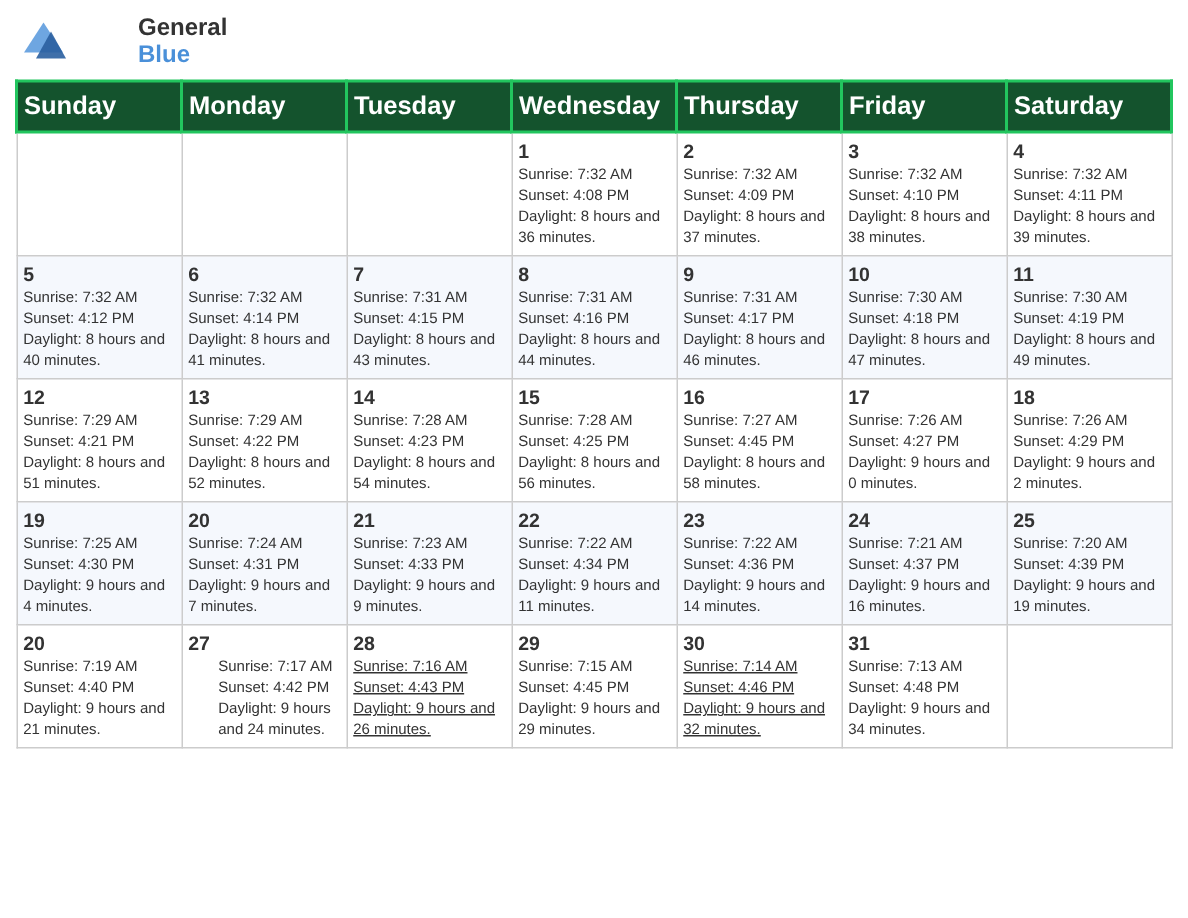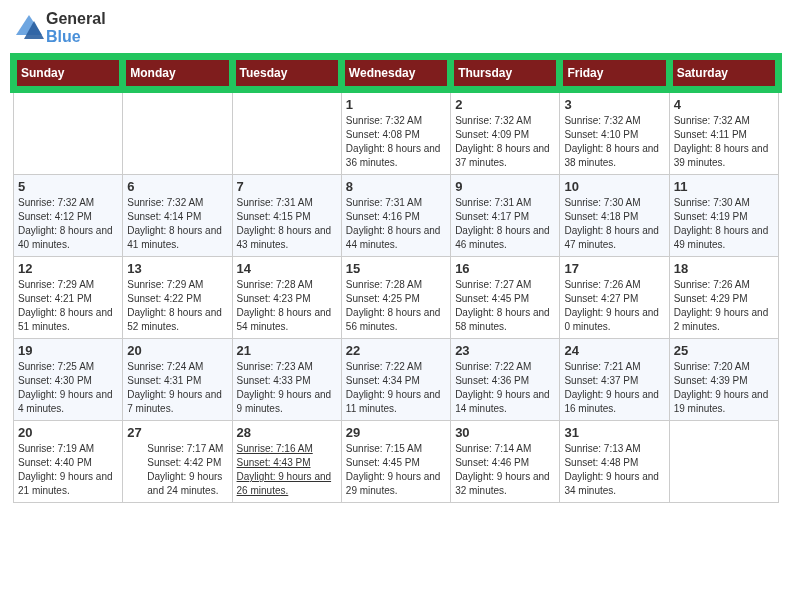--- a/index.html
+++ b/index.html
@@ -13,20 +13,21 @@
     .header {
       display: flex;
       justify-content: space-between;
       align-items: flex-start;
       margin-bottom: 8px;
       padding: 0 4px;
     }
     .logo {
       display: flex;
       align-items: center;
+      gap: 46px;
     }
     .logo-icon {
       width: 30px;
       height: 30px;
       margin-right: 2px;
     }
     .title-block {
       text-align: right;
     }
     .main-title {
@@ -37,26 +38,26 @@
     .subtitle {
       font-size: 14px;
       color: #555;
     }
     .calendar {
       width: 100%;
       border-collapse: collapse;
       font-size: 11px;
     }
     .calendar th {
-      background-color: #7f1d1d;
+      background-color: #14532d;
       color: #fff;
       padding: 6px 4px;
       text-align: left;
-      font-size: 12px;
-      border: 7px solid #22c55e;
+      font-size: 17px;
+      border: 2px solid #22c55e;
     }
     .calendar td {
       border: 1px solid #ccc;
       padding: 4px;
       vertical-align: top;
       width: calc(100% / 7);
       min-height: 80px;
       background: #fff;
     }
     .calendar tr:nth-child(even) td {
@@ -290,21 +291,21 @@
 Daylight: 9 hours and 26 minutes.</div>
         </td>
         <td>
           <span class="day-num">29</span>
           <div class="day-info" style="white-space: pre-line;">Sunrise: 7:15 AM
 Sunset: 4:45 PM
 Daylight: 9 hours and 29 minutes.</div>
         </td>
         <td>
           <span class="day-num">30</span>
-          <div class="day-info" style="white-space: pre-line;">Sunrise: 7:14 AM
+          <div class="day-info" style="white-space: pre-line; text-decoration: underline;">Sunrise: 7:14 AM
 Sunset: 4:46 PM
 Daylight: 9 hours and 32 minutes.</div>
         </td>
         <td>
           <span class="day-num">31</span>
           <div class="day-info" style="white-space: pre-line;">Sunrise: 7:13 AM
 Sunset: 4:48 PM
 Daylight: 9 hours and 34 minutes.</div>
         </td>
         <td class="empty-cell"></td>

